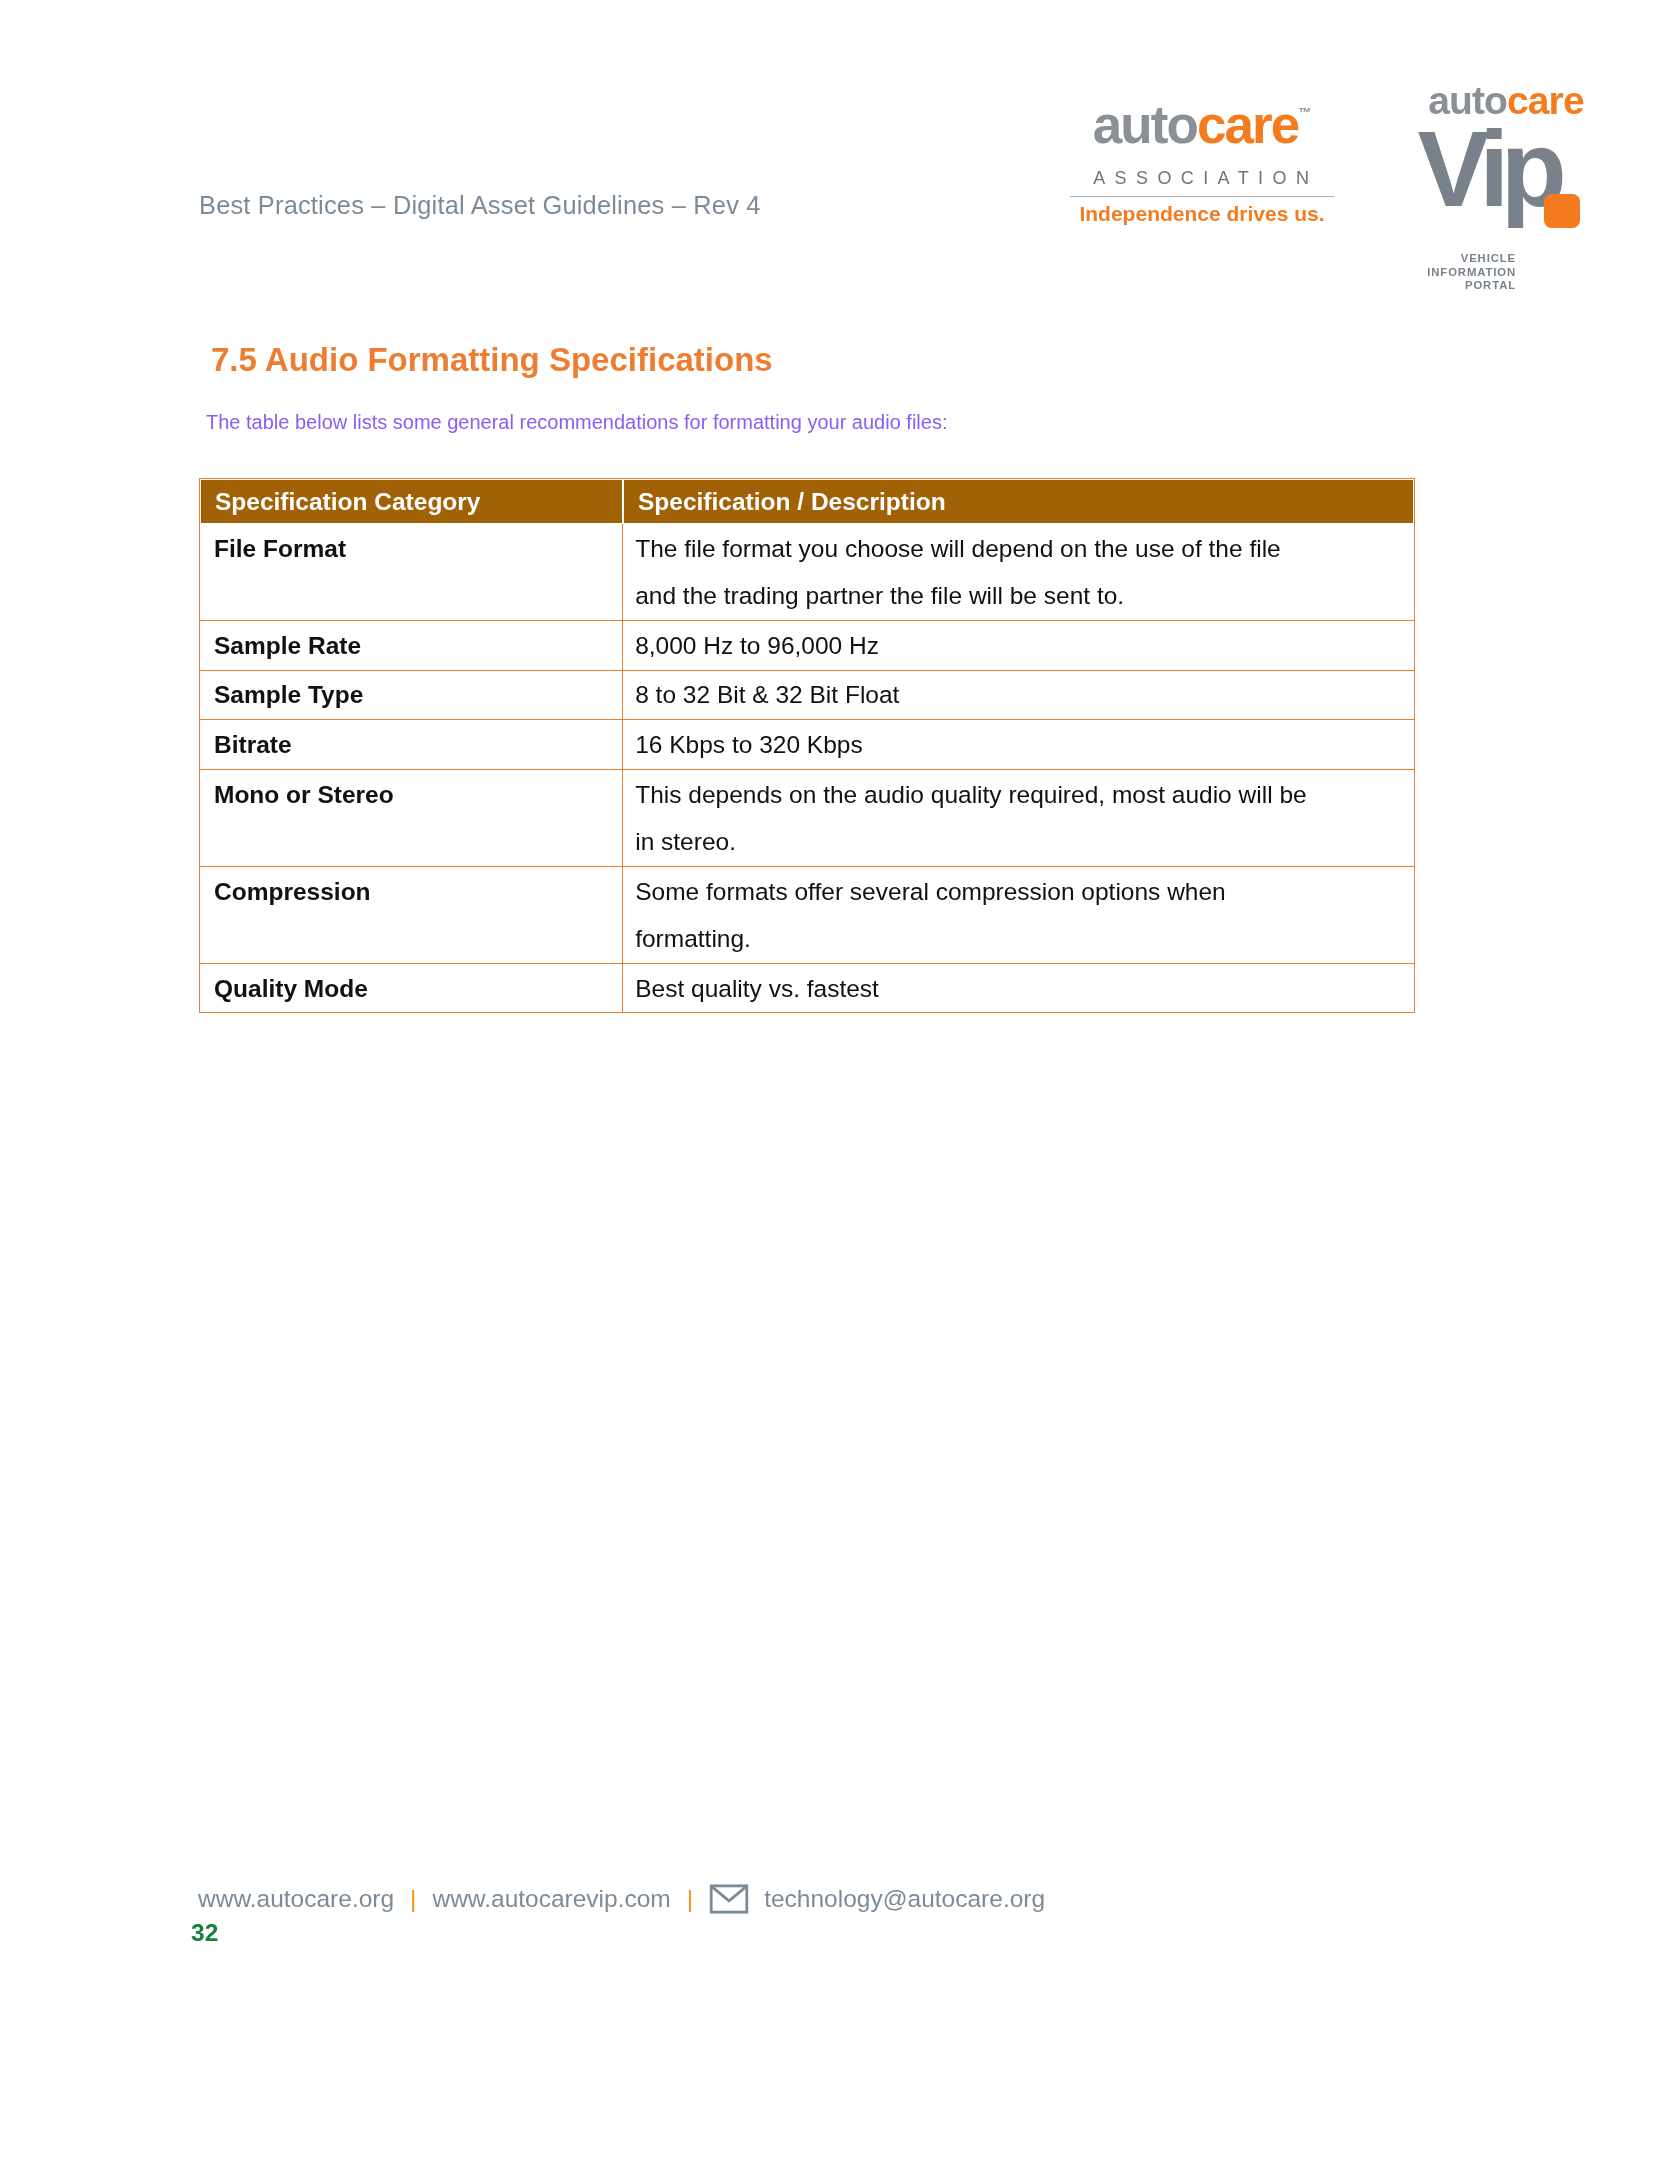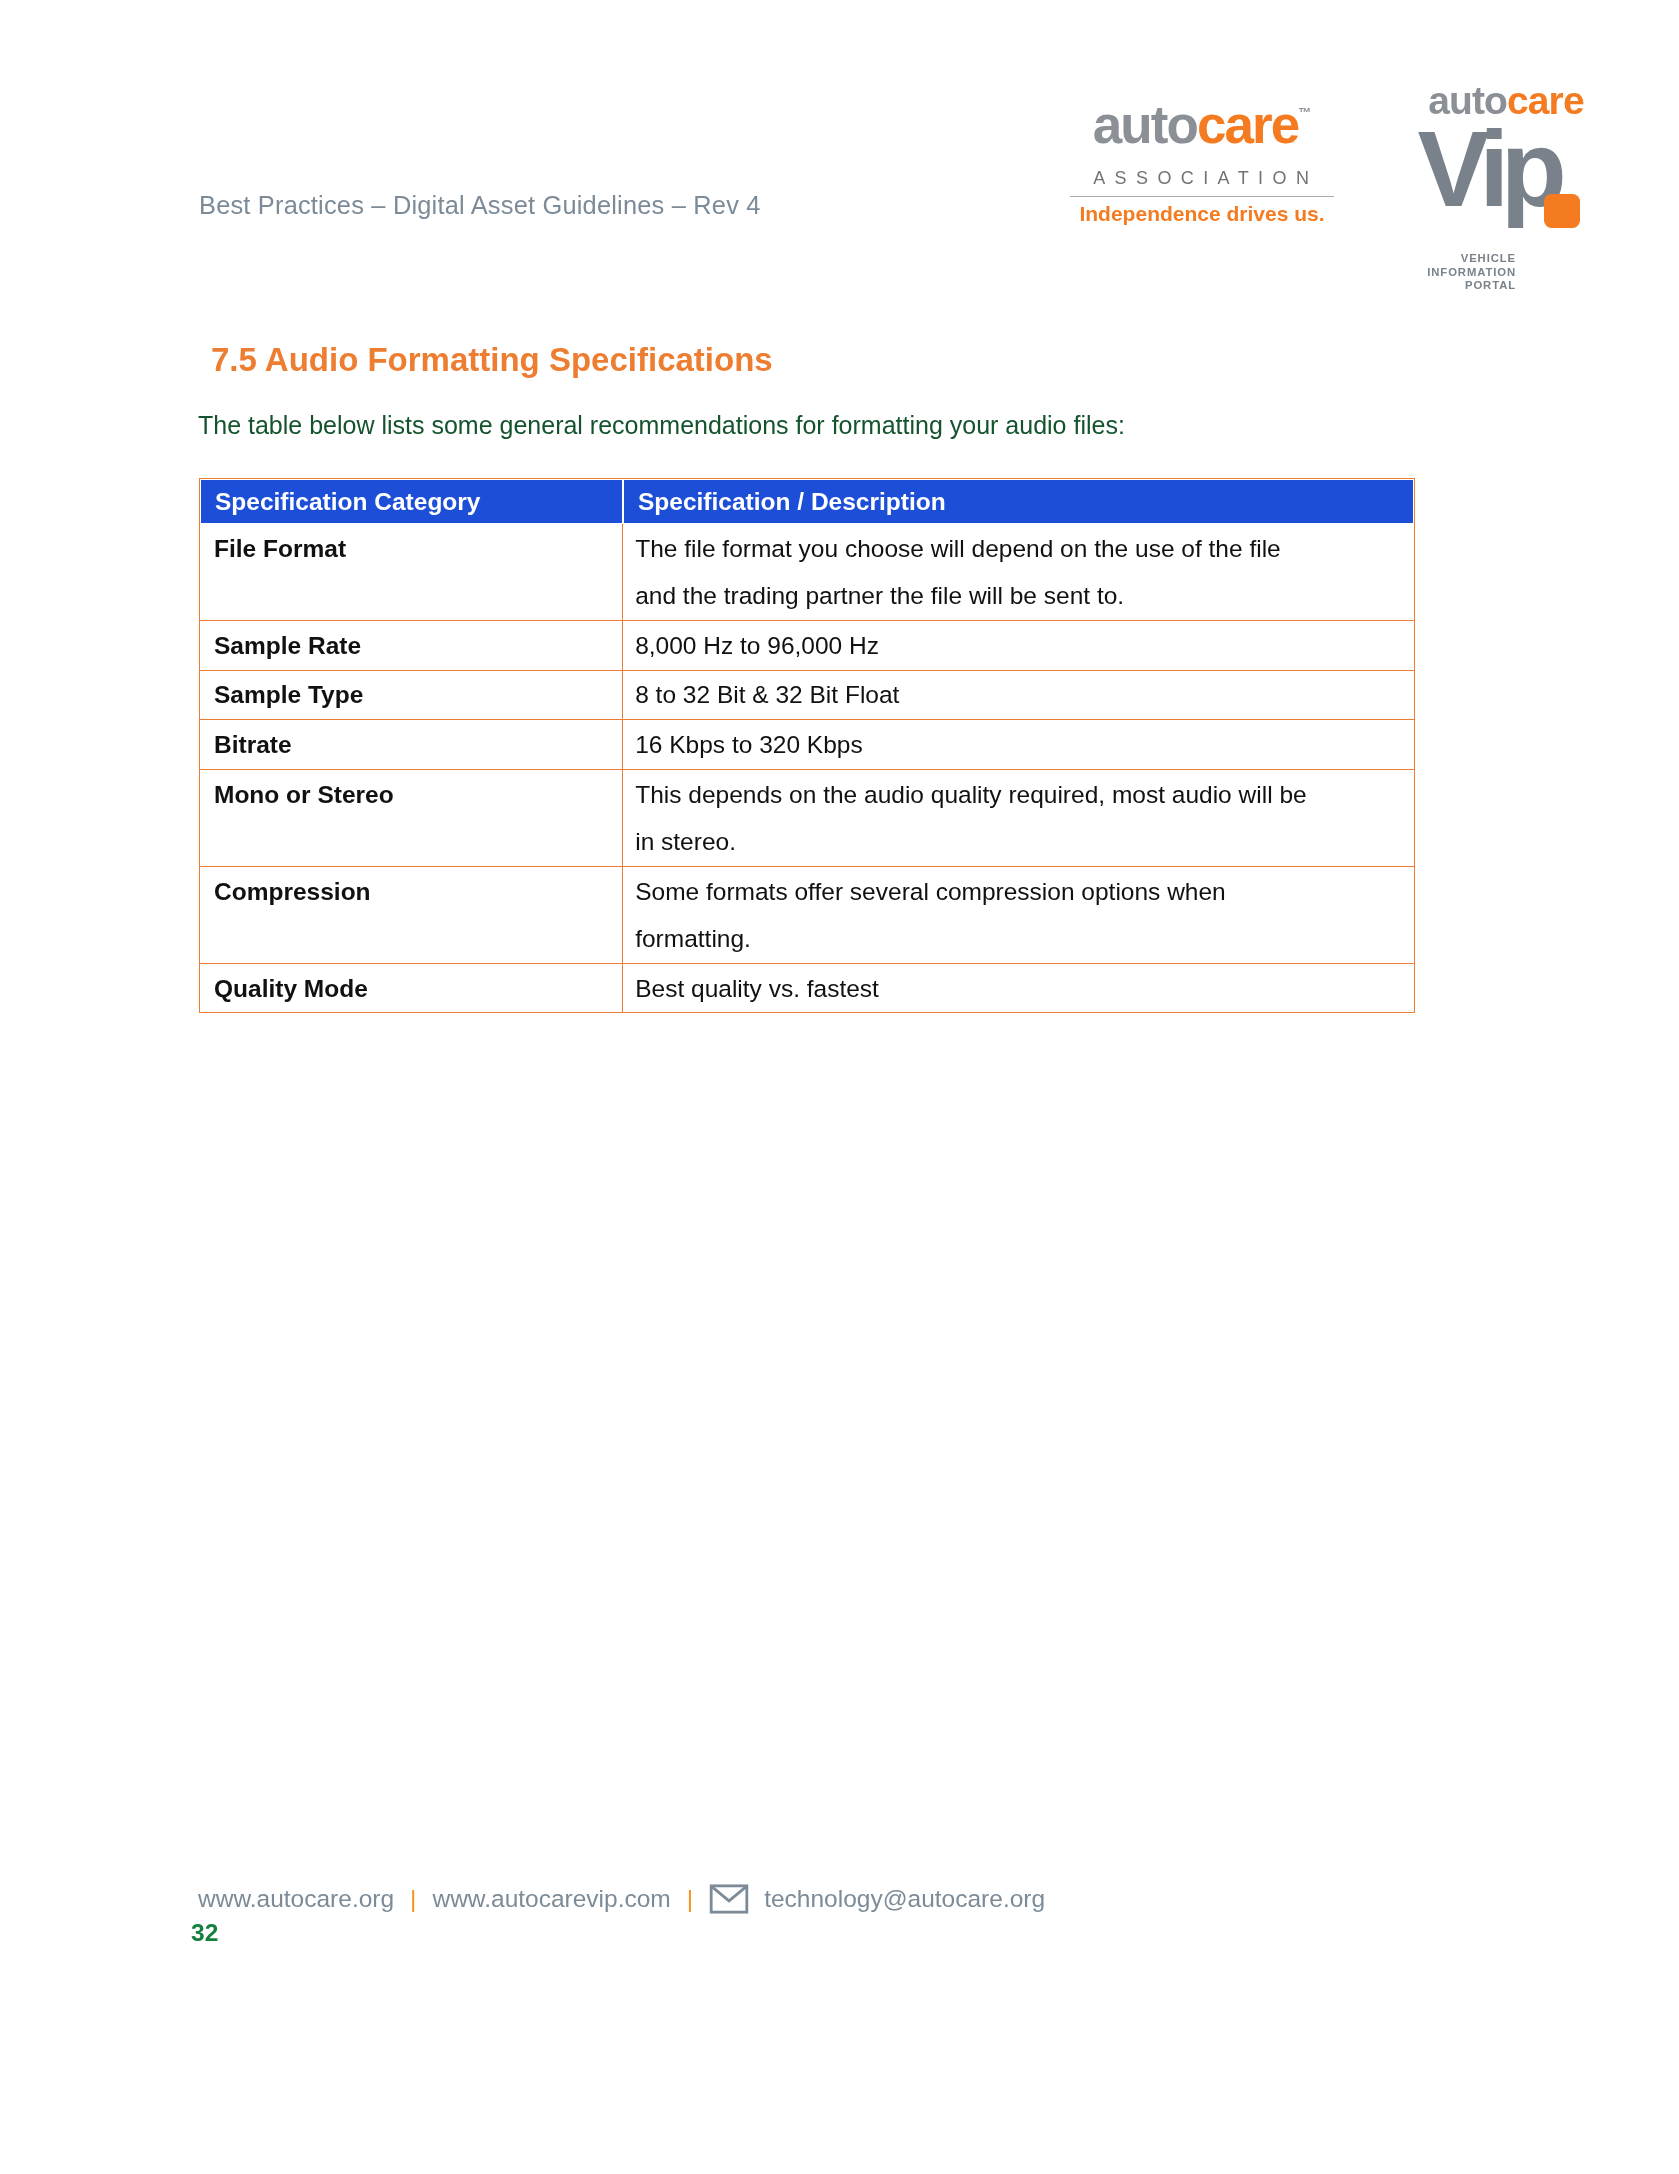--- a/index.html
+++ b/index.html
@@ -54,34 +54,34 @@
     font-size: 11.3px; font-weight: bold; letter-spacing: 0.9px; line-height: 13.7px;
     color: #79828a;
   }
 
   
   .section-title {
     left: 198px; top: 328px;
     font-size: 33px; font-weight: bold; color: #ed7d31;
   }
   .intro-text {
-    left: 198px; top: 411px;
-    font-size: 25px; color: #14532d;
+    left: 206px; top: 411px;
+    font-size: 20px; color: #8b5cf6;
   }
 
   
   .spec-table-wrap { left: 199px; top: 478px; width: 1216px; }
   table.spec-table {
     width: 100%;
     border-collapse: separate; border-spacing: 0;
     border: 1.9px solid #ed7d31;
     font-size: 24.5px; color: #111111;
   }
   table.spec-table th {
-    background: #1d4ed8; color: #ffffff;
+    background: #a16207; color: #ffffff;
     font-size: 24.5px; font-weight: bold; text-align: left;
     height: 43px; padding: 0 0 0 14px;
     border: 1.9px solid #ffffff;
   }
   table.spec-table col.c1 { width: 423px; }
   table.spec-table td {
     vertical-align: top; line-height: 47px;
     padding: 0.9px 13px 0.9px 16px;
   }
   table.spec-table td.cat { font-weight: bold; border-right: 1.4px solid #ed7d31; padding-left: 14px; }

